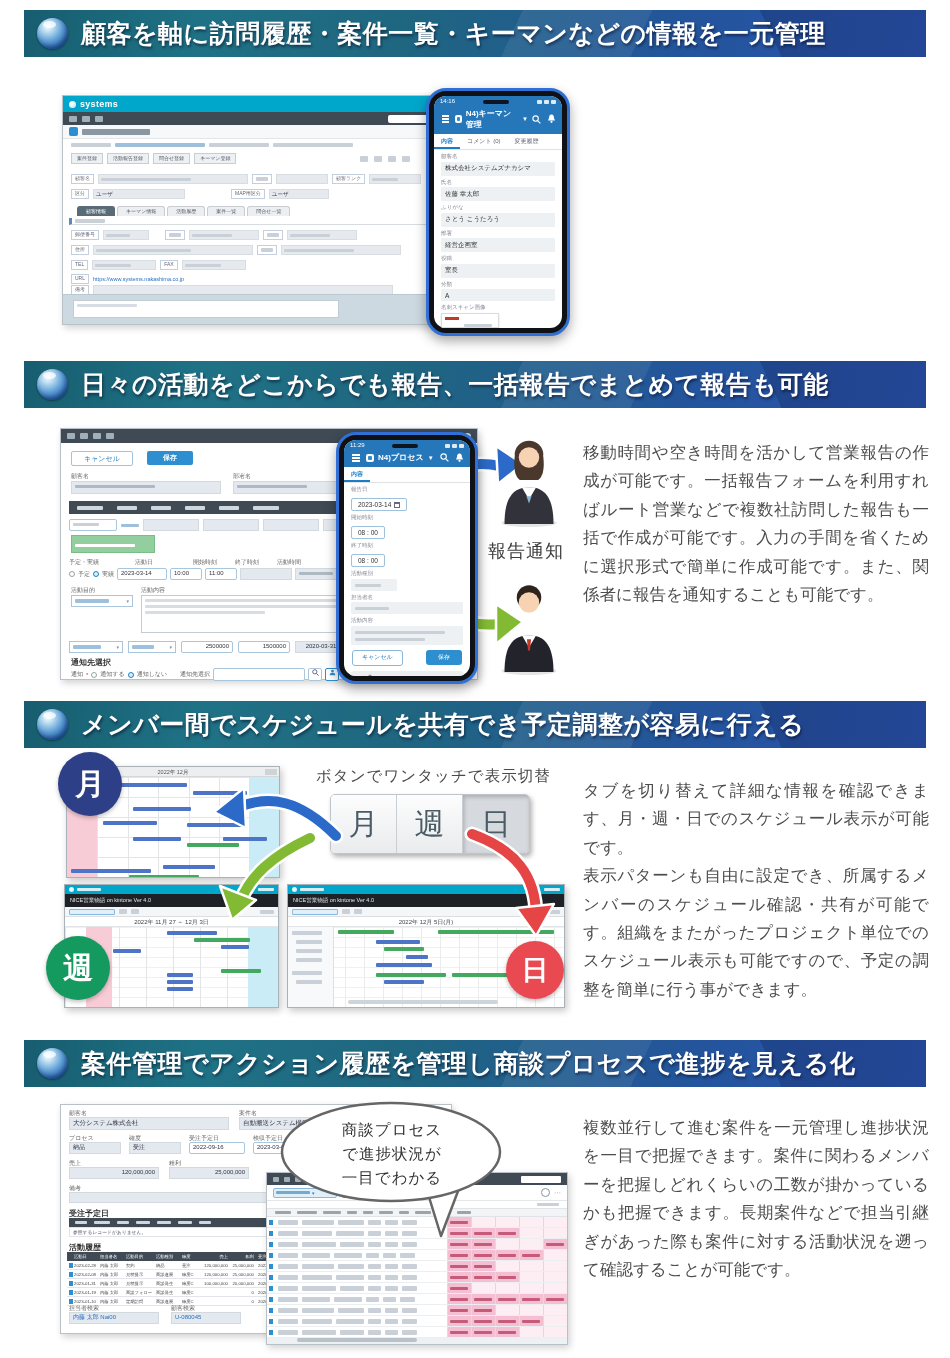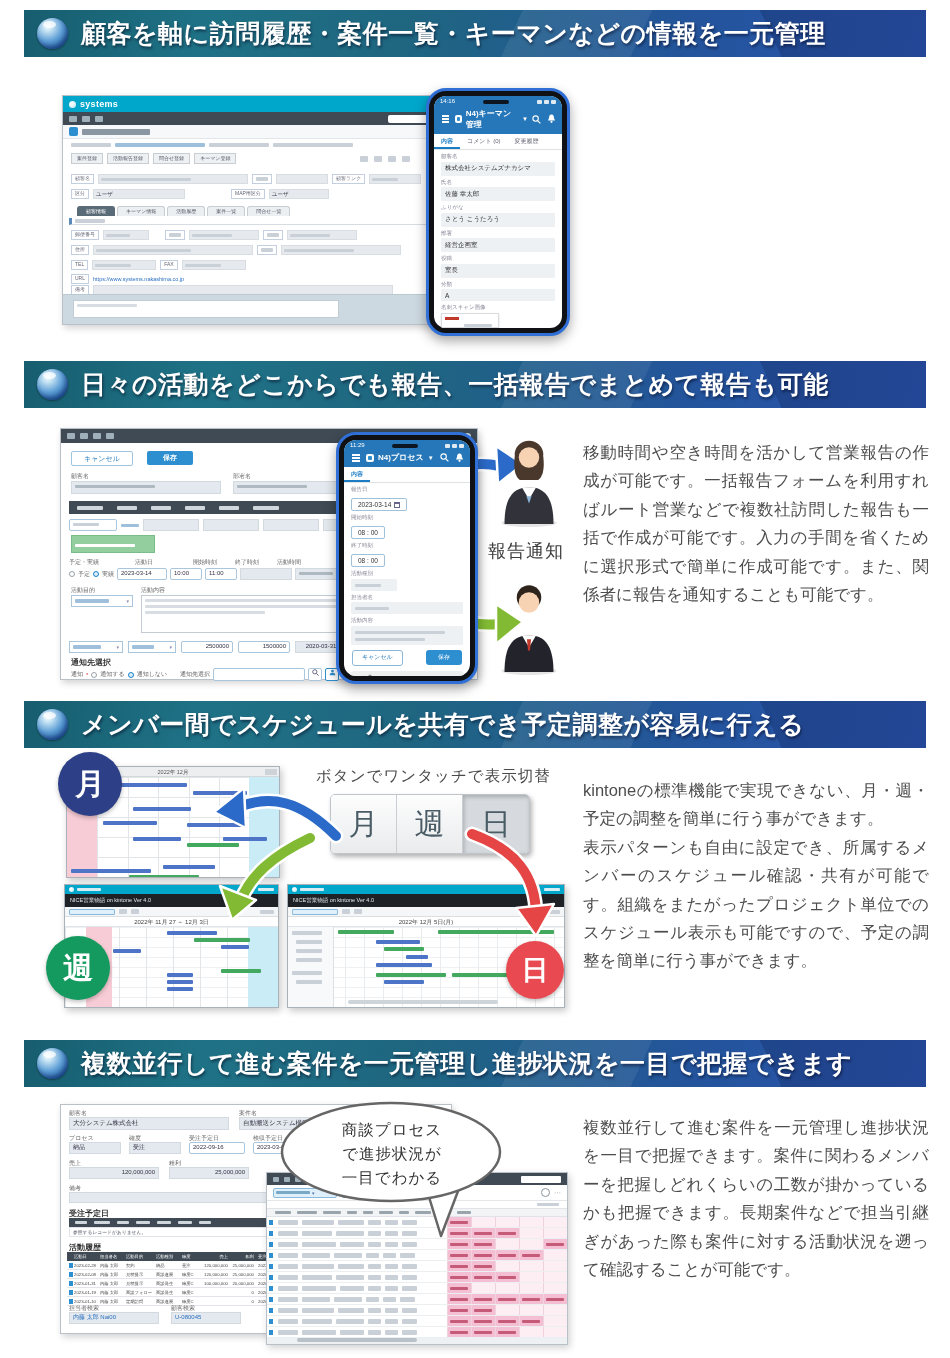--- a/index.html
+++ b/index.html
@@ -510,21 +510,21 @@
     <path d="M12 92 C12 64 22 56 36 56 C50 56 60 64 60 92 Z" fill="#23232b"></path>
     <path d="M29 56 L36 68 L43 56 Z" fill="#fff"></path>
     <path d="M34 60 h4 l-1 11 h-2 Z" fill="#c0392b"></path>
   </svg>
 
   <div class="banner" style="top:701px">
     <span class="globe"></span>
     <span class="bt">メンバー間でスケジュールを共有でき予定調整が容易に行える</span>
   </div>
   <div class="btxt" style="top:776px">
-    <div>kintoneの標準機能で実現できない、月・週・予定の調整を簡単に行う事ができます。</div>
+    <div>タブを切り替えて詳細な情報を確認できます、月・週・日でのスケジュール表示が可能です。</div>
     <div>表示パターンも自由に設定でき、所属するメンバーのスケジュール確認・共有が可能です。組織をまたがったプロジェクト単位でのスケジュール表示も可能ですので、予定の調整を簡単に行う事ができます。</div>
   </div>
 
   <div class="cal" style="left:66px;top:766px;width:214px;height:112px">
     <div class="cal-t"><span>2022年 12月</span><i></i></div>
     <div class="grid" style="left:0;top:10px;right:0;bottom:0;
       background-image:repeating-linear-gradient(to right,#e2e6e9 0 1px,transparent 1px 30.4px),repeating-linear-gradient(to bottom,#e2e6e9 0 1px,transparent 1px 20px)">
       <span class="wkend" style="left:0;width:30px;background:#f8ccd6"></span>
       <span class="wkend" style="right:0;width:30px;background:#c9ecf6"></span>
       <span class="ev" style="left:36px;top:6px;width:84px"></span>
@@ -628,21 +628,21 @@
       <span class="evg" style="left:88px;top:46px;width:70px"></span>
       <span class="evg" style="left:164px;top:46px;width:100px"></span>
       <span class="ev" style="left:96px;top:53px;width:40px"></span>
       <span class="s" style="position:absolute;left:60px;bottom:3px;width:150px;height:4px;background:#cdd5da;border-radius:2px"></span>
     </div>
   </div>
   <div class="badge" style="left:506px;top:941px;width:58px;height:58px;background:#e94a52;font-size:27px;z-index:6">日</div>
 
   <div class="banner" style="top:1040px">
     <span class="globe"></span>
-    <span class="bt">複数並行して進む案件を一元管理し進捗状況を一目で把握できます</span>
+    <span class="bt">案件管理でアクション履歴を管理し商談プロセスで進捗を見える化</span>
   </div>
   <div class="btxt" style="top:1113px">複数並行して進む案件を一元管理し進捗状況を一目で把握できます。案件に関わるメンバーを把握しどれくらいの工数が掛かっているかも把握できます。長期案件などで担当引継ぎがあった際も案件に対する活動状況を遡って確認することが可能です。</div>
 
   <div class="win" style="left:60px;top:1104px;width:392px;height:230px;z-index:1">
     <span class="l6" style="position:absolute;left:8px;top:5px">顧客名</span>
     <span class="ginp" style="position:absolute;left:8px;top:12px;width:160px;height:13px;font-size:6.5px">大分システム株式会社</span>
     <span class="l6" style="position:absolute;left:178px;top:5px">案件名</span>
     <span class="ginp" style="position:absolute;left:178px;top:12px;width:150px;height:13px;font-size:6.5px">自動搬送システム構築</span>
     <span class="l6" style="position:absolute;left:8px;top:30px">プロセス</span>
     <span class="ginp" style="position:absolute;left:8px;top:37px;width:52px;height:12px">納品</span>

